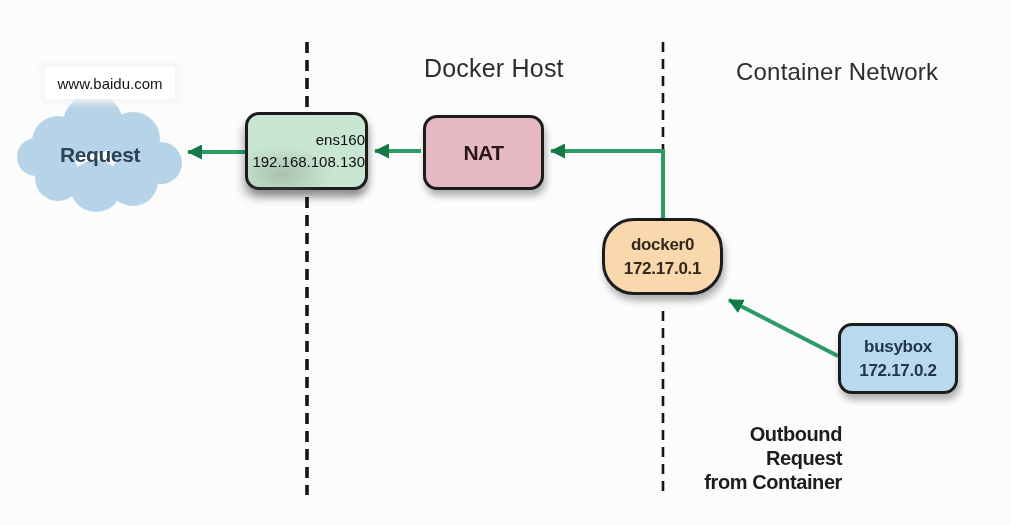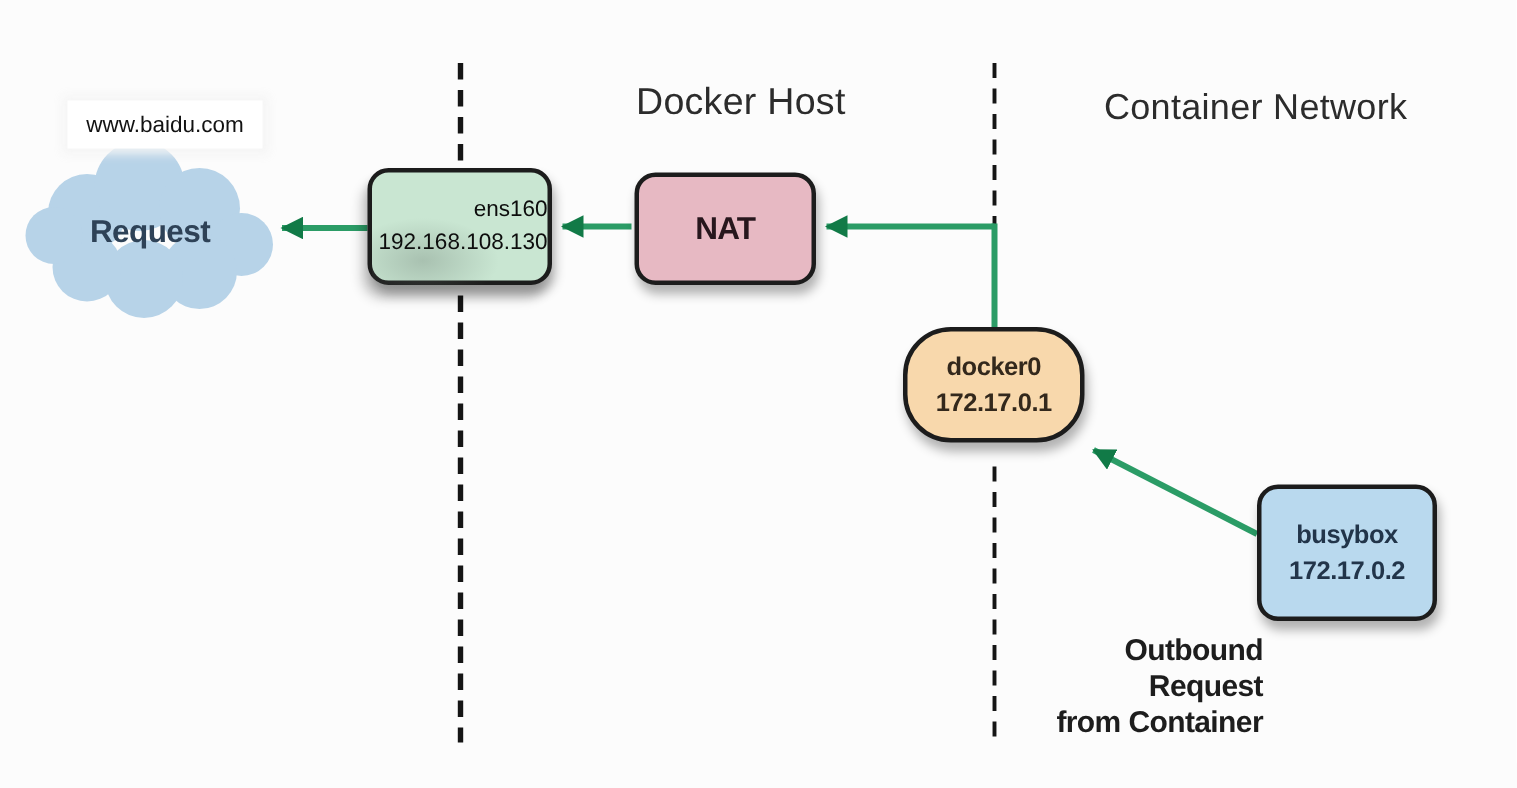--- a/index.html
+++ b/index.html
@@ -43,21 +43,21 @@
   }
   .node-nat{
     left:423px;top:115px;width:121px;height:75px;align-items:center;
     font-size:21px;font-weight:bold;color:#27171d;letter-spacing:-0.5px;
   }
   .node-docker0{
     left:602px;top:218px;width:121px;height:77px;align-items:center;
     font-size:17px;font-weight:bold;color:#33281c;line-height:24px;letter-spacing:-0.3px;border-radius:32px;
   }
   .node-busybox{
-    left:838px;top:323px;width:120px;height:91px;align-items:center;
+    left:838px;top:323px;width:120px;height:71px;align-items:center;
     font-size:17px;font-weight:bold;color:#22354a;line-height:24px;letter-spacing:-0.3px;
   }
   .annotation{
     position:absolute;left:682px;top:390px;width:160px;text-align:right;
     font-size:20px;font-weight:bold;color:#1d1d1d;line-height:24px;letter-spacing:-0.4px;margin-top:32px;
   }
   .watermark{
     position:absolute;right:10px;bottom:11px;font-size:17px;color:#cbcbcb;
     letter-spacing:0.5px;
   }

